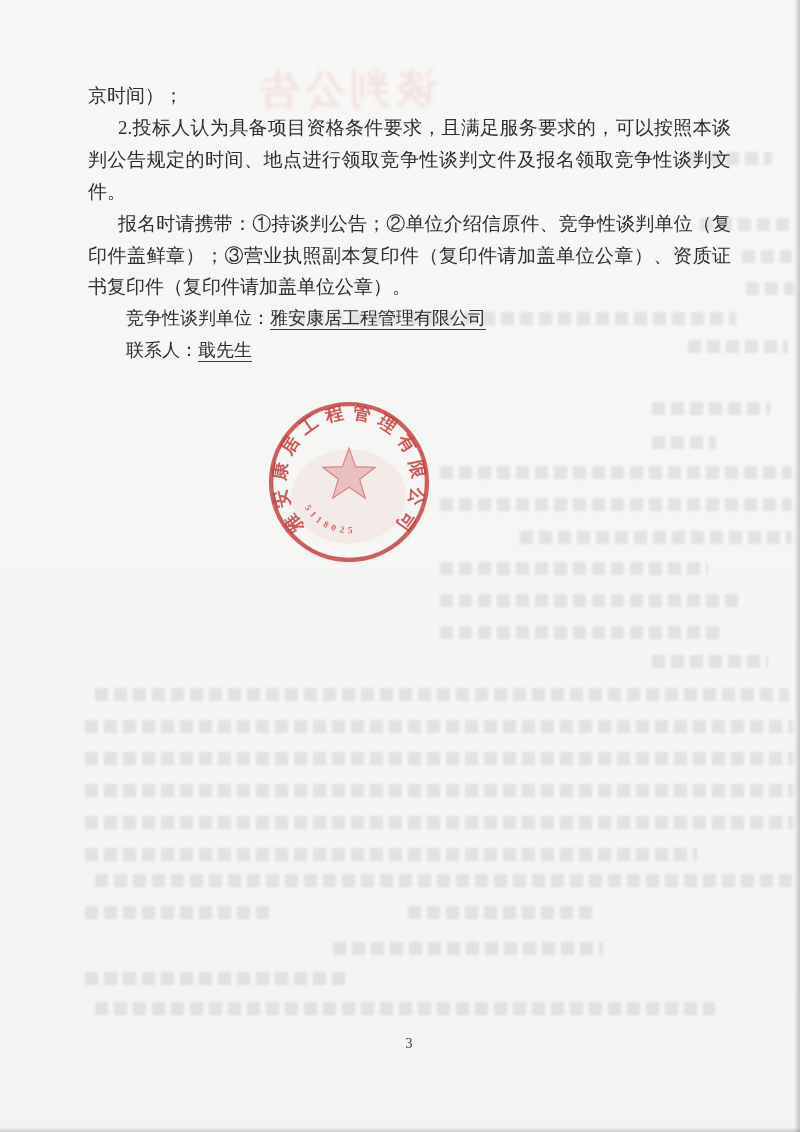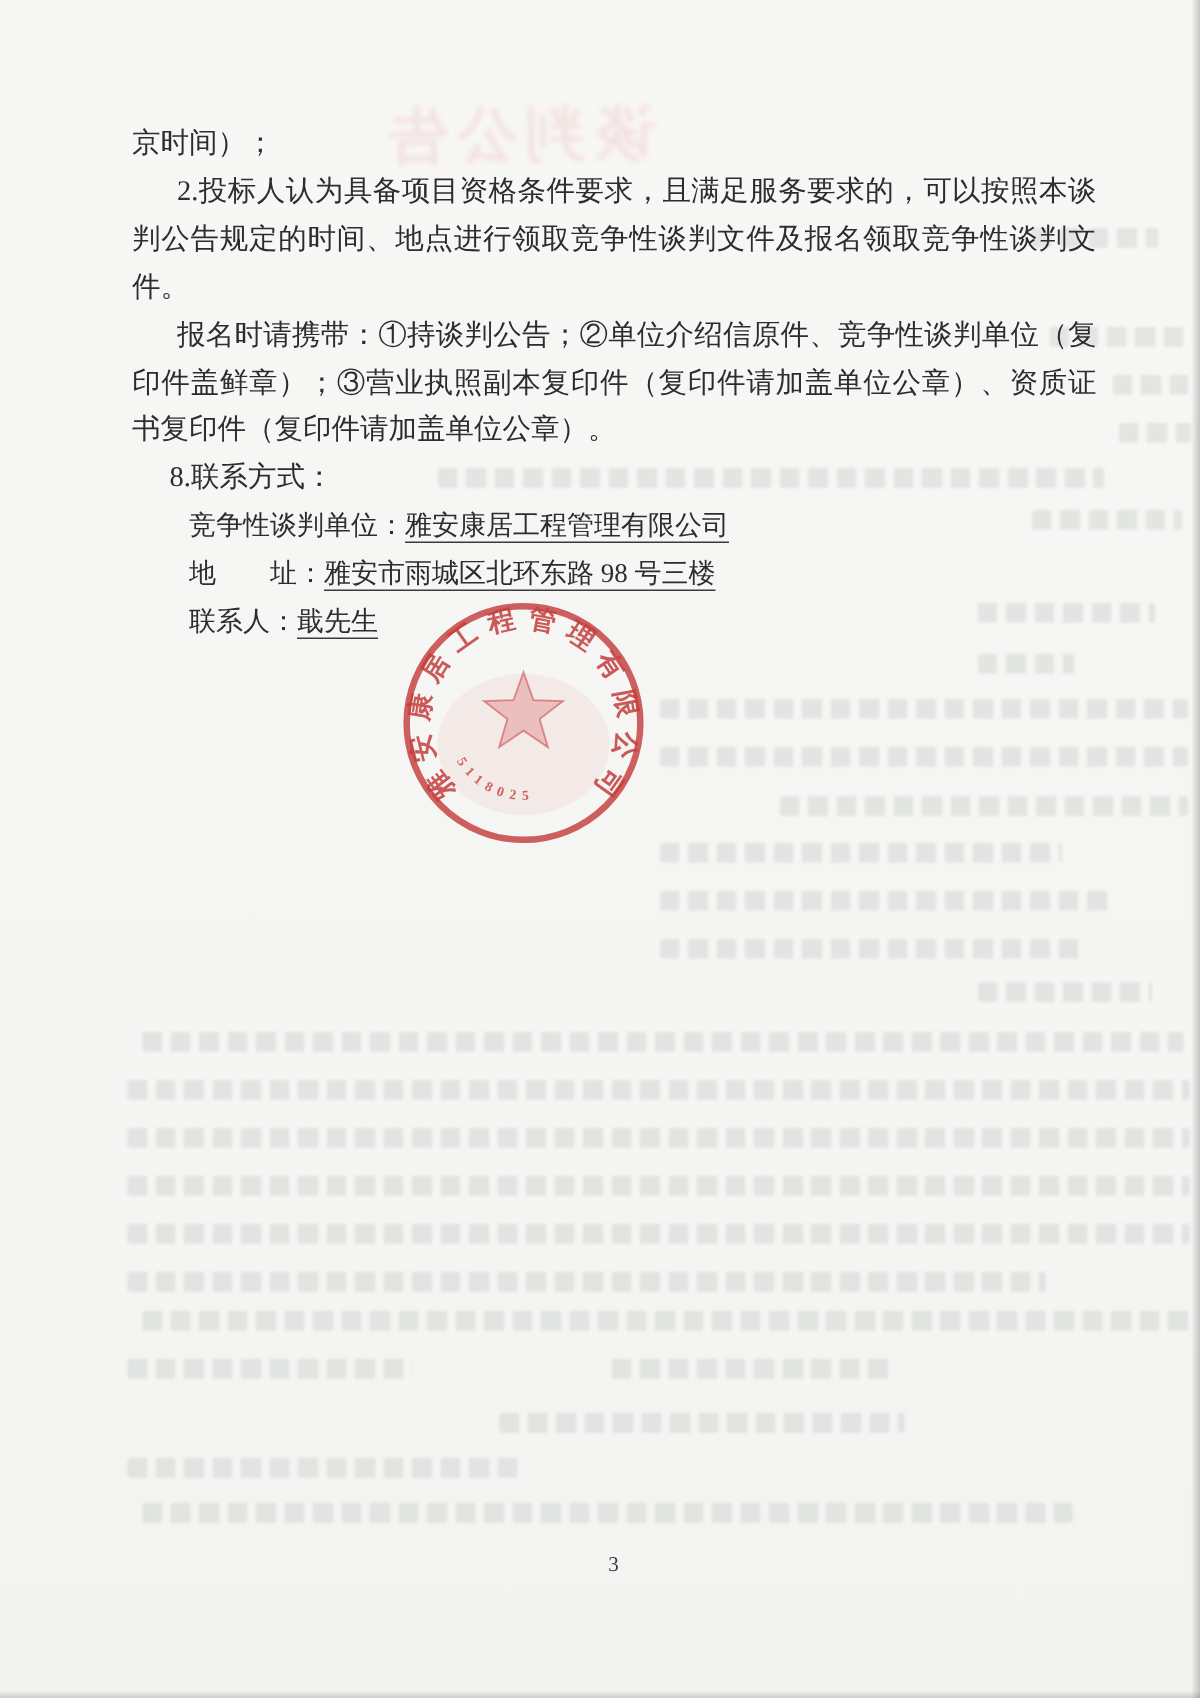--- a/index.html
+++ b/index.html
@@ -91,25 +91,23 @@
 
   <div class="content">
     <p>京时间）；</p>
 
 
     <p class="ind">2.投标人认为具备项目资格条件要求，且满足服务要求的，可以按照本谈判公告规定的时间、地点进行领取竞争性谈判文件及报名领取竞争性谈判文件。</p>
 
     <p class="ind">报名时请携带：①持谈判公告；②单位介绍信原件、竞争性谈判单位（复印件盖鲜章）；③营业执照副本复印件（复印件请加盖单位公章）、资质证书复印件（复印件请加盖单位公章）。</p>
 
 
-    <p class="head8">8.联系方式：</p>
 
     <div class="contact">
       <div class="contact-row"><span>竞争性谈判单位：</span><span class="u">雅安康居工程管理有限公司</span></div>
-      <div class="contact-row"><span>地　　址：</span><span class="u">雅安市雨城区北环东路 98 号三楼</span></div>
       <div class="contact-row"><span>联系人：</span><span class="u">戢先生</span></div>
     </div>
   </div>
 
   <div class="stamp">
     <svg width="164" height="164" viewBox="0 0 160 160">
       <ellipse cx="80" cy="94" rx="56" ry="46" fill="rgba(236,150,150,0.10)"></ellipse>
       <circle cx="80" cy="80" r="76" fill="none" stroke-width="4.2" opacity="0.82" stroke="#cc4040"></circle>
       <polygon points="80,47 86.5,65.1 105.7,65.7 90.5,77.4 95.9,95.8 80,85 64.1,95.8 69.5,77.4 54.3,65.7 73.5,65.1" fill="rgba(231,128,128,0.40)" stroke="rgba(208,72,72,0.55)" stroke-width="1.2"></polygon>
       <defs>

